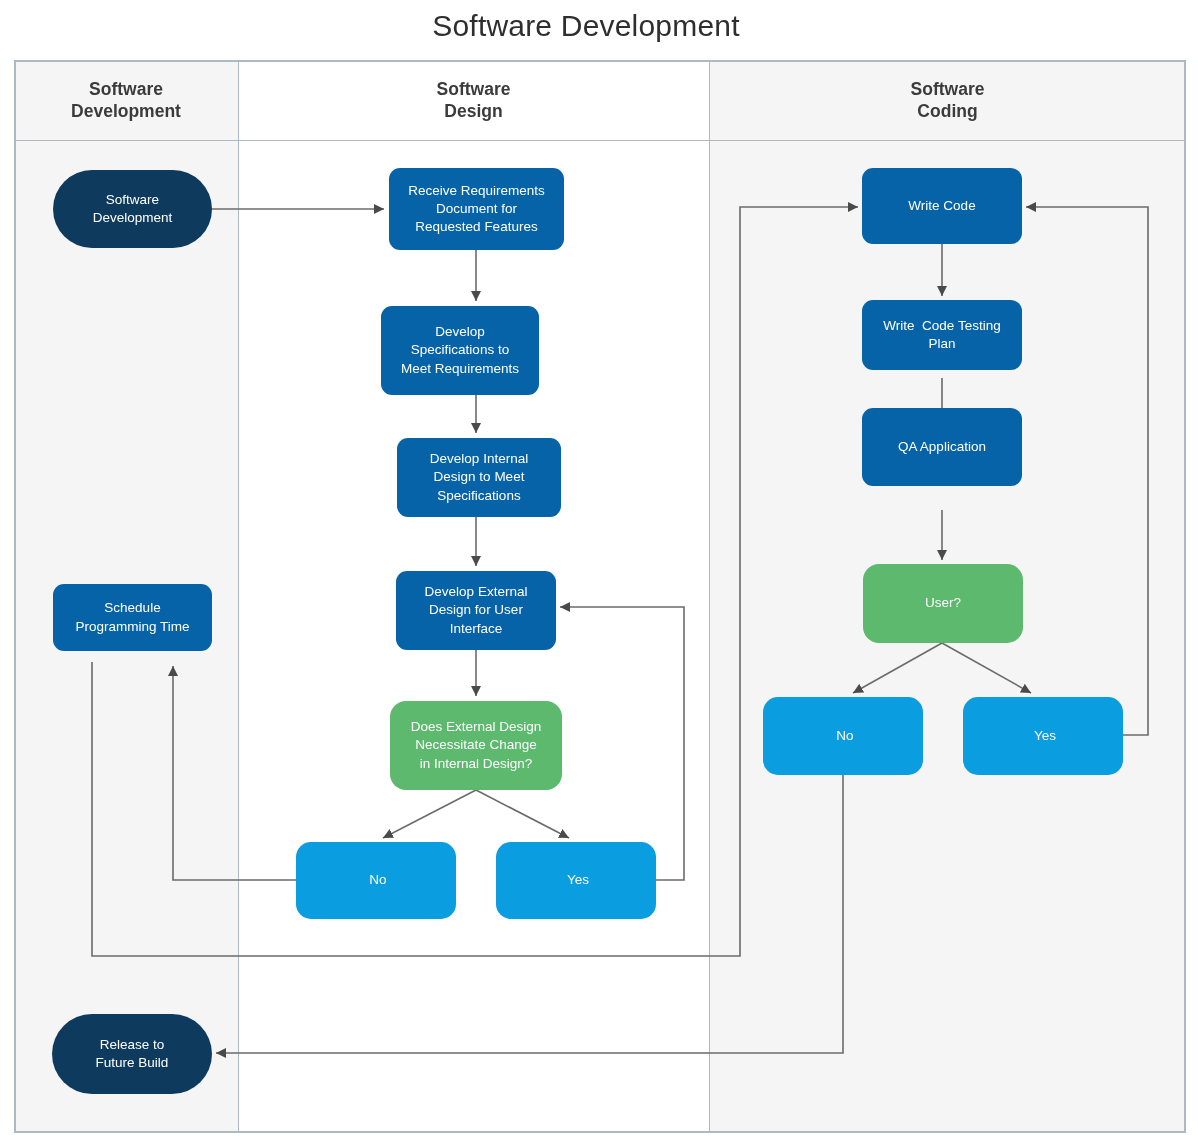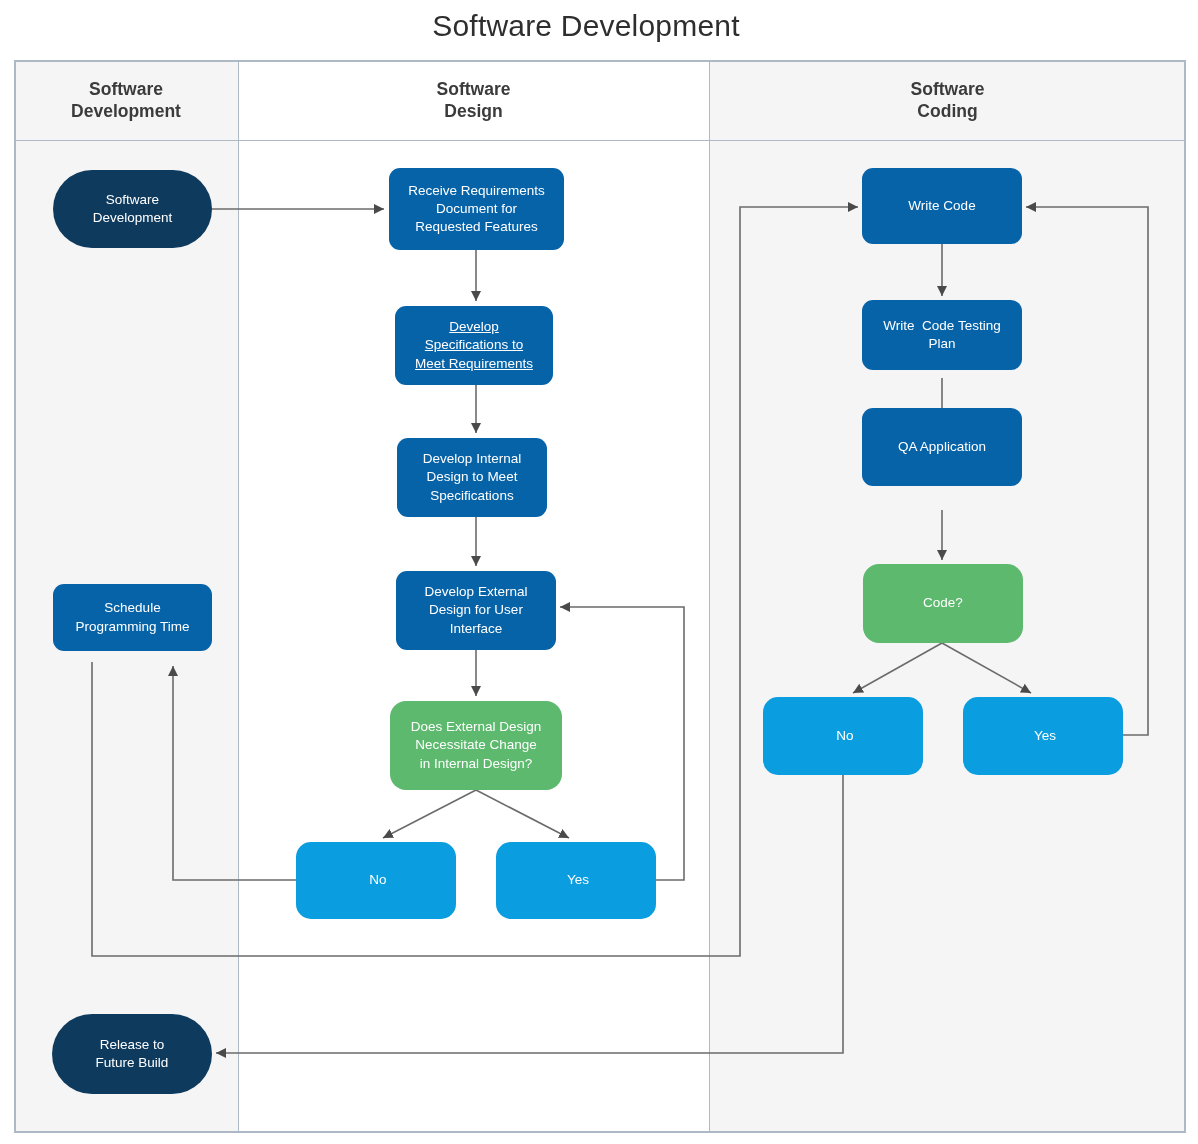--- a/index.html
+++ b/index.html
@@ -85,36 +85,36 @@
   <div class="node terminator" style="left:53px;  top:170px;  width:159px; height:78px;"><span>Software
 Development</span></div>
   <div class="node process" style="left:53px;  top:584px;  width:159px; height:67px;"><span>Schedule
 Programming Time</span></div>
   <div class="node terminator" style="left:52px;  top:1014px; width:160px; height:80px;"><span>Release to
 Future Build</span></div>
 
   <div class="node process" style="left:389px; top:168px; width:175px; height:82px;"><span>Receive Requirements
 Document for
 Requested Features</span></div>
-  <div class="node process" style="left:395px; top:306px; width:158px; height:79px;text-decoration:underline;"><span>Develop
+  <div class="node process" style="left:381px; top:306px; width:158px; height:89px;"><span>Develop
 Specifications to
 Meet Requirements</span></div>
-  <div class="node process" style="left:397px; top:438px; width:150px; height:79px;"><span>Develop Internal
+  <div class="node process" style="left:397px; top:438px; width:164px; height:79px;"><span>Develop Internal
 Design to Meet
 Specifications</span></div>
   <div class="node process" style="left:396px; top:571px; width:160px; height:79px;"><span>Develop External
 Design for User
 Interface</span></div>
   <div class="node decision" style="left:390px; top:701px; width:172px; height:89px;"><span>Does External Design
 Necessitate Change
 in Internal Design?</span></div>
   <div class="node answer" style="left:296px; top:842px; width:160px; height:77px;"><span>No</span></div>
   <div class="node answer" style="left:496px; top:842px; width:160px; height:77px;"><span>Yes</span></div>
 
   <div class="node process" style="left:862px; top:168px; width:160px; height:76px;"><span>Write Code</span></div>
   <div class="node process" style="left:862px; top:300px; width:160px; height:70px;"><span>Write  Code Testing
 Plan</span></div>
   <div class="node process" style="left:862px; top:408px; width:160px; height:78px;"><span>QA Application</span></div>
-  <div class="node decision" style="left:863px; top:564px; width:160px; height:79px;"><span>Code?</span></div>
+  <div class="node decision" style="left:863px; top:564px; width:160px; height:79px;"><span>User?</span></div>
   <div class="node answer" style="left:763px; top:697px; width:160px; height:78px;"><span>No</span></div>
   <div class="node answer" style="left:963px; top:697px; width:160px; height:78px;"><span>Yes</span></div>
 
 </div>
 
 </body></html>

